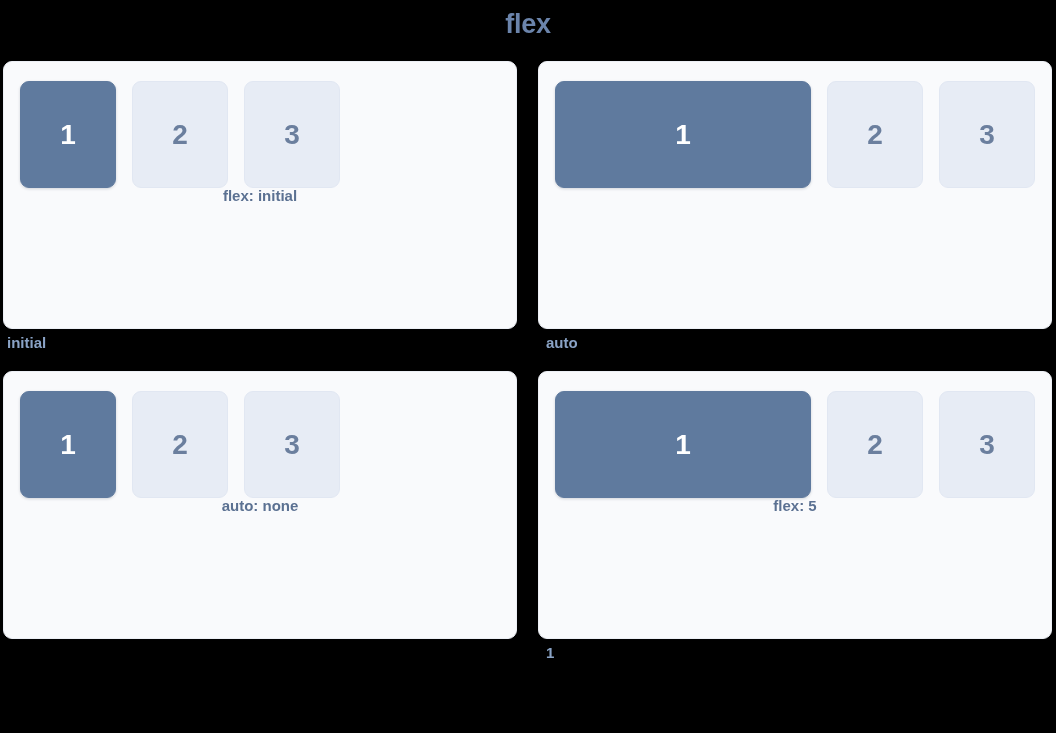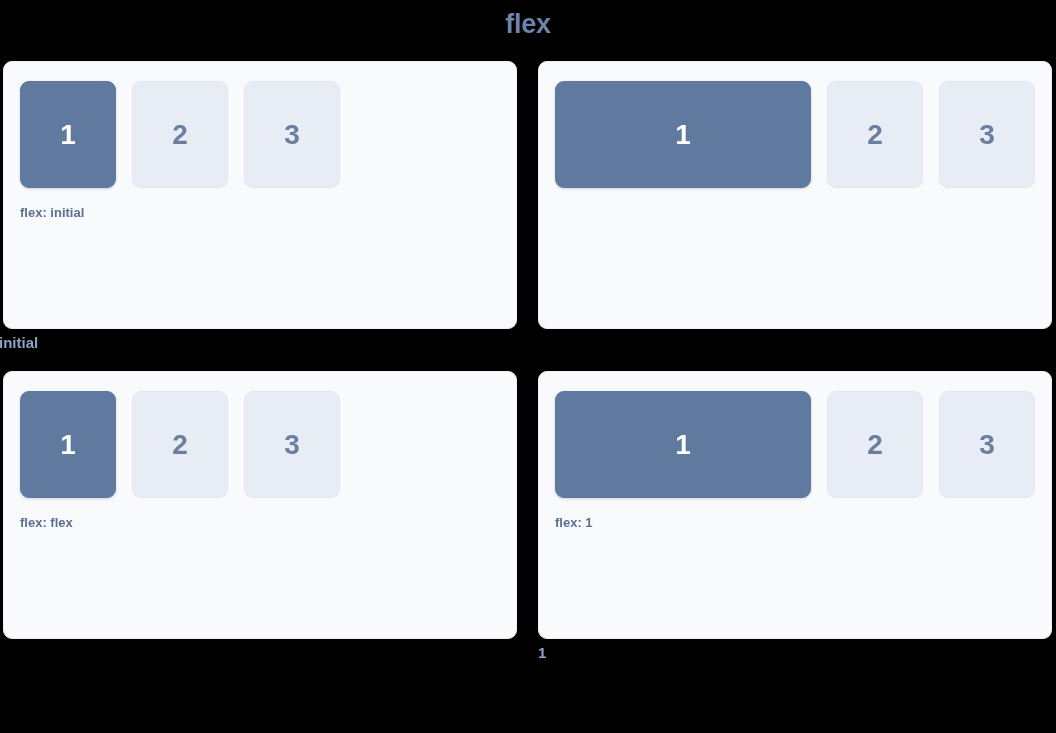--- a/index.html
+++ b/index.html
@@ -94,34 +94,35 @@
     box-shadow: 0 1px 3px rgba(30, 41, 59, 0.18);
   }
 
   
   .box.active.v-initial { flex: initial; width: 96px; }
   .box.active.v-auto    { flex: auto;    width: 96px; }
   .box.active.v-none    { flex: none;    width: 96px; }
   .box.active.v-one     { flex: 1;       width: 96px; }
 
   .caption {
-    margin-top: 17px;
+    margin-top: 0;
     color: #5b7192;
-    font-size: 13px;
+    font-size: 15px;
     font-weight: bold;
     line-height: 16px;
+    text-align: center;
   }
 
   .cell-label {
     margin-top: 3px;
     color: #8aa3c6;
     font-size: 15px;
     font-weight: bold;
     line-height: 22px;
-    padding-left: 0px;
+    padding-left: 8px;
   }
 
   .demo-cell.left .cell-label { margin-left: -4px; }
 </style>
 </head>
 <body>
 
 <div class="page">
 
   <div class="page-title">flex</div>
@@ -141,39 +142,40 @@
     </div>
 
     <div class="demo-cell right">
       <div class="panel tall">
         <div class="flex-row">
           <div class="box active v-auto">1</div>
           <div class="box plain">2</div>
           <div class="box plain">3</div>
         </div>
       </div>
+      <div class="cell-label">auto</div>
     </div>
 
     <div class="demo-cell left">
       <div class="panel tall">
         <div class="flex-row">
           <div class="box active v-none">1</div>
           <div class="box plain">2</div>
           <div class="box plain">3</div>
         </div>
-        <div class="caption">flex: flex</div>
+        <div class="caption">auto: none</div>
       </div>
     </div>
 
     <div class="demo-cell right">
       <div class="panel tall">
         <div class="flex-row">
           <div class="box active v-one">1</div>
           <div class="box plain">2</div>
           <div class="box plain">3</div>
         </div>
-        <div class="caption">flex: 1</div>
+        <div class="caption">flex: 5</div>
       </div>
       <div class="cell-label">1</div>
     </div>
 
   </div>
 </div>
 
 </body></html>

